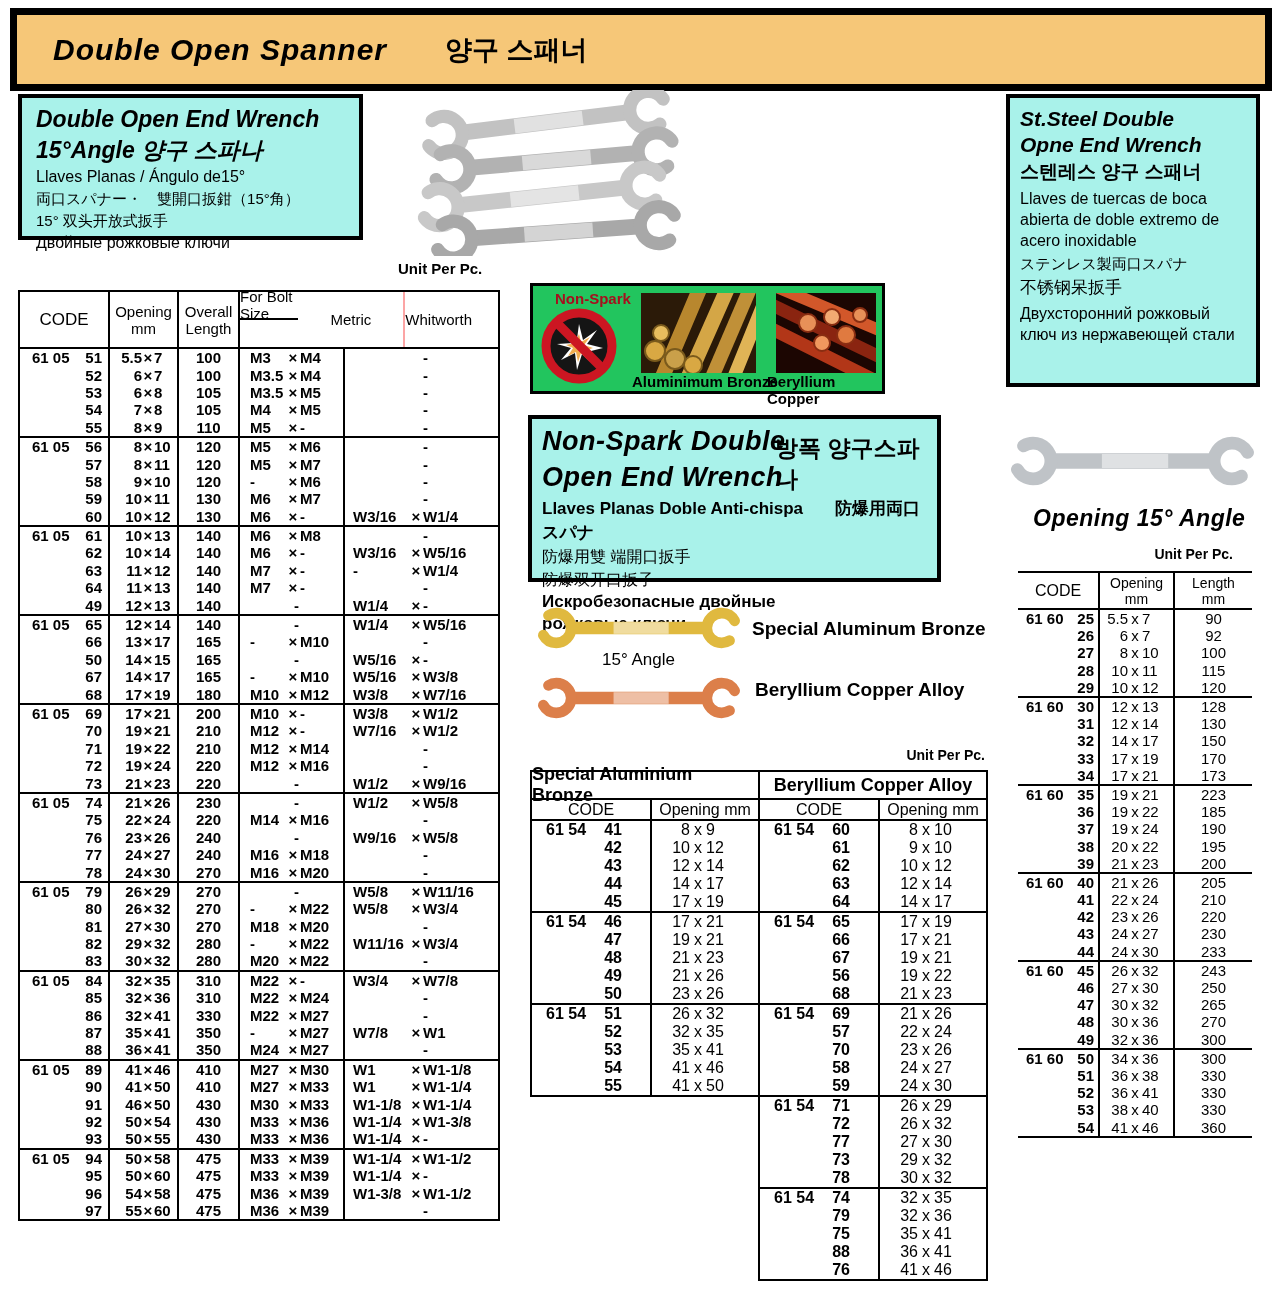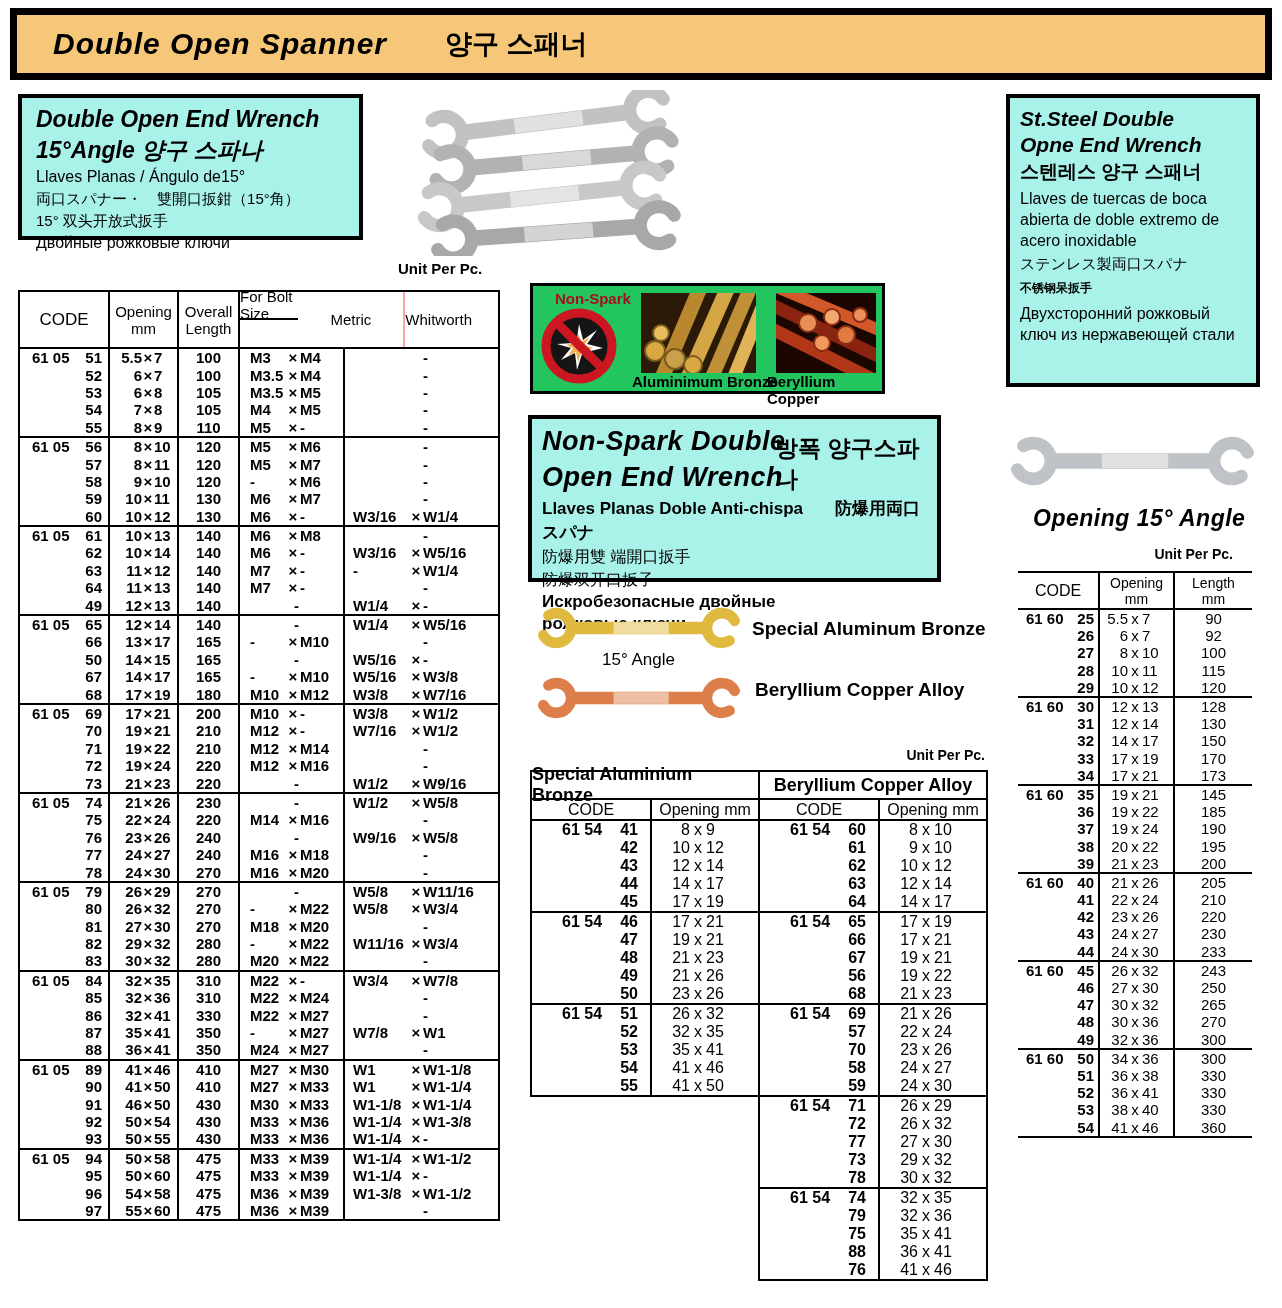--- a/index.html
+++ b/index.html
@@ -1,38 +1,38 @@
 <!DOCTYPE html>
 <html><head>
 <meta charset="utf-8">
 <style>
   html,body{margin:0;padding:0;background:#fff;}
   .page{position:relative;width:1282px;height:1308px;background:#fff;overflow:hidden;
         font-family:"Liberation Sans","DejaVu Sans",sans-serif;color:#000;}
   .abs{position:absolute;}
 
   
-  .banner{left:10px;top:8px;width:1262px;height:72px;background:#f6c778;border:7px solid #000;
+  .banner{left:10px;top:8px;width:1262px;height:83px;background:#f6c778;border:7px solid #000;
           box-sizing:border-box;display:flex;align-items:center;}
   .banner .t-en{font-size:30px;font-weight:bold;font-style:italic;margin-left:36px;letter-spacing:1px;}
   .banner .t-ko{font-size:27px;font-weight:bold;margin-left:58px;}
 
   
   .cyanbox{background:#a9f2ea;border:4px solid #000;box-sizing:border-box;}
   .box-left{left:18px;top:94px;width:345px;height:146px;padding:6px 0 0 14px;}
   .box-left .bt{font-size:23px;font-weight:bold;font-style:italic;line-height:31px;}
   .box-left .bl{font-size:15px;line-height:22px;}
   .box-left .bl.big{font-size:16px;}
 
   .box-right{left:1006px;top:94px;width:254px;height:293px;padding:8px 8px 0 10px;}
   .box-right .bt{font-size:21px;font-weight:bold;font-style:italic;line-height:26px;}
   .box-right .ko{font-size:19px;font-weight:bold;line-height:28px;}
   .box-right .es{font-size:16px;line-height:21px;margin-top:2px;}
   .box-right .ja{font-size:15px;line-height:25px;}
-  .box-right .zh{font-size:12px;line-height:24px;font-weight:bold;}
+  .box-right .zh{font-size:17px;line-height:24px;}
   .box-right .ru{font-size:16px;line-height:21px;margin-top:3px;}
 
   .box-mid{left:528px;top:415px;width:413px;height:167px;padding:4px 0 0 10px;}
   .box-mid .bt{font-size:27px;font-weight:bold;font-style:italic;line-height:36px;letter-spacing:.5px;}
   .box-mid .ko{position:absolute;left:243px;top:14px;font-size:23px;font-weight:bold;}
   .box-mid .row1{font-size:17px;font-weight:bold;line-height:24px;margin-top:2px;}
   .box-mid .row1 .ja{margin-left:32px;font-weight:bold;}
   .box-mid .sm{font-size:16px;line-height:23px;}
   .box-mid .ru{font-size:17px;line-height:22px;font-weight:bold;}
 
@@ -82,21 +82,21 @@
   .mtable-half{box-sizing:border-box;background:#fff;border:2px solid #000;}
   .sab{left:530px;top:770px;width:228px;border-right:none;}
   .bca{left:758px;top:770px;width:230px;}
   .mt-title{height:26px;border-bottom:2px solid #000;display:flex;align-items:center;justify-content:center;
             font-size:18px;font-weight:bold;}
   .mt-sub{height:19px;border-bottom:2px solid #000;display:flex;font-size:16px;}
   .ms1{width:120px;border-right:2px solid #000;display:flex;align-items:center;justify-content:center;box-sizing:border-box;}
   .ms2{flex:1;display:flex;align-items:center;justify-content:center;}
   .mt-g + .mt-g{border-top:2px solid #000;}
   .mt-row{display:flex;height:18px;align-items:center;font-size:16px;}
-  .mt-row .mc1{width:120px;padding-left:30px;}
+  .mt-row .mc1{width:120px;padding-left:14px;}
   .mt-row .mc1 .cp{width:50px;}
   .mt-row .mc1 .cs{width:26px;}
   .mt-row .mc2{flex:1;border-right:none;}
   .mt-row .mc2 .oa{width:38px;text-align:right;}
   .mt-row .mc2 .ox{width:16px;}
   .mt-row .mc2 .ob{flex:1;text-align:left;}
 
   
   .rtable{left:1018px;top:571px;width:234px;border-top:2px solid #000;border-bottom:2px solid #000;
           box-sizing:border-box;background:#fff;}
@@ -2052,21 +2052,21 @@
             <div class="cell rc1">
               <span class="cp">61 60</span>
               <span class="cs">35</span>
             </div>
             <div class="cell rc2">
               <span class="oa">19</span>
               <span class="ox">x</span>
               <span class="ob">21</span>
             </div>
             <div class="cell rc3">
-              <span>145</span>
+              <span>223</span>
             </div>
           </div>
           <div class="rt-row">
             <div class="cell rc1">
               <span class="cp"></span>
               <span class="cs">36</span>
             </div>
             <div class="cell rc2">
               <span class="oa">19</span>
               <span class="ox">x</span>

